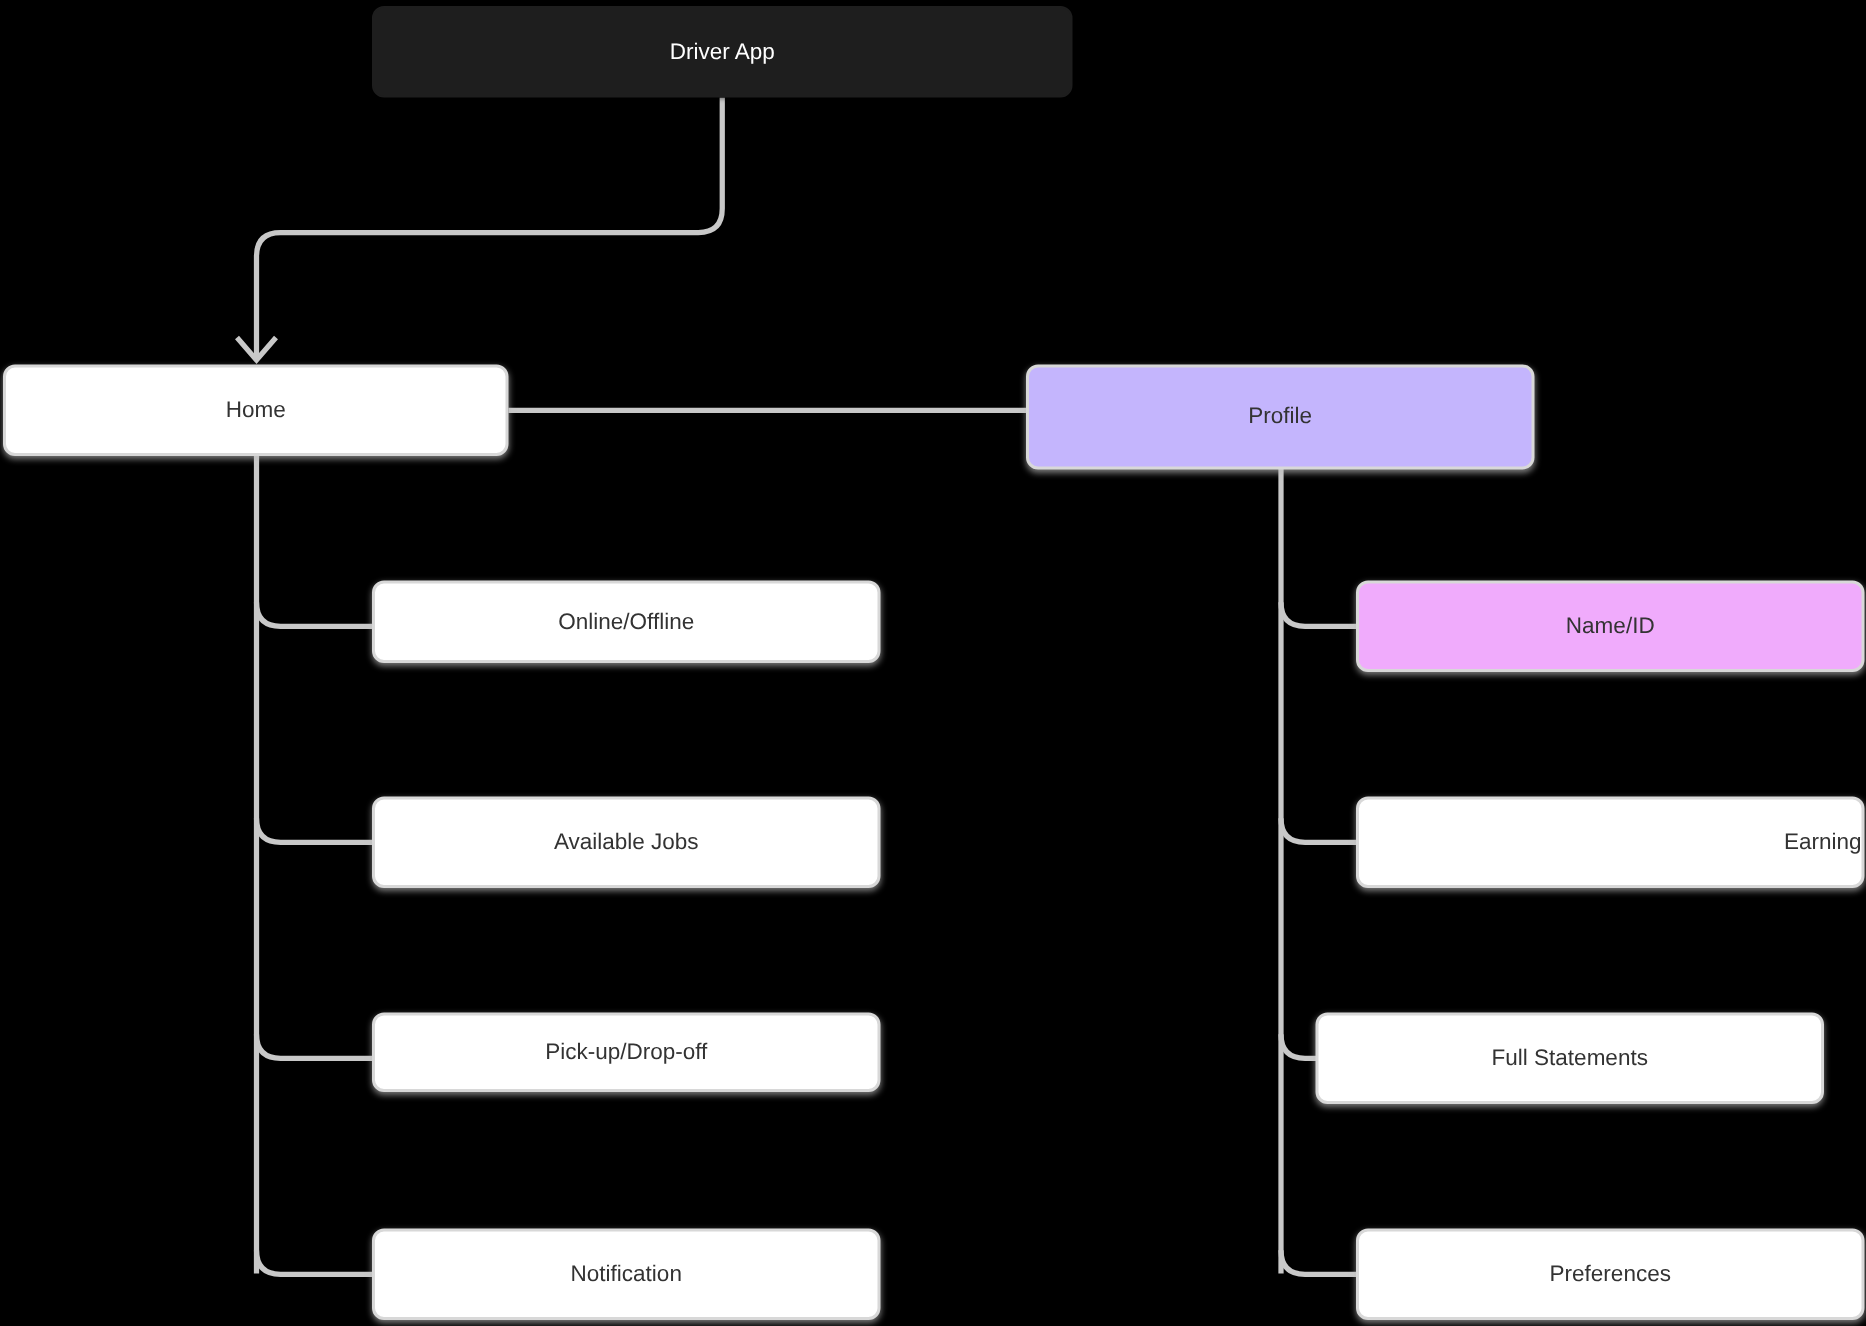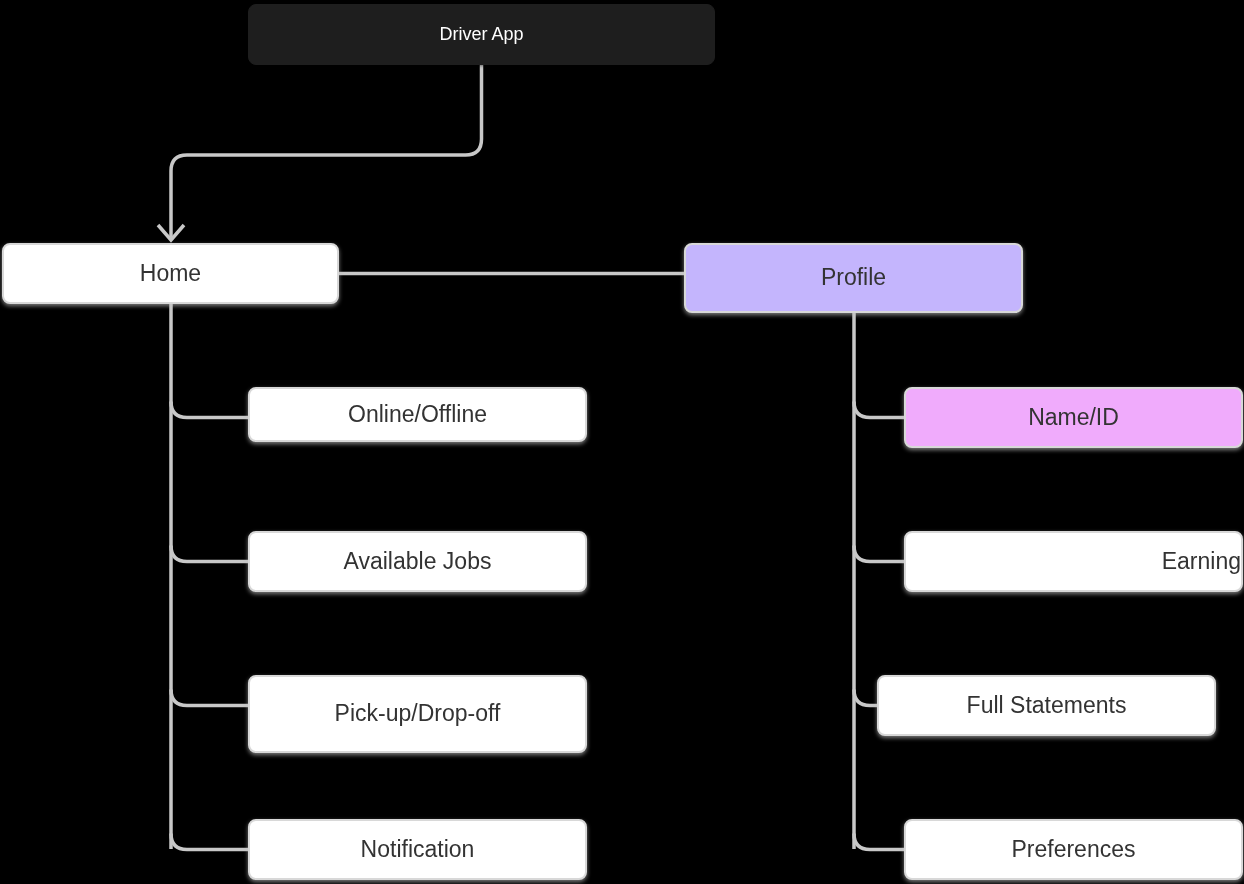--- a/index.html
+++ b/index.html
@@ -40,28 +40,28 @@
     white-space: nowrap;
     z-index: 2;
   }
   .node-label {
     display: block;
   }
   .node.root {
     background: #1e1e1e;
     border: 1px solid #1e1e1e;
     color: #ffffff;
-    font-size: 18px;
+    font-size: 15px;
     box-shadow: 0 1px 3px rgba(0,0,0,0.45);
   }
   .node.plain {
     background: #ffffff;
     border: 2px solid #d8d8d8;
     color: #333333;
-    font-size: 23px;
+    font-size: 15px;
     box-shadow: 0 2px 4px rgba(190,190,190,0.65);
   }
 </style>
 </head>
 <body>
 
 <div id="canvas" style="background: rgb(0, 0, 0);">
 
   <svg id="edges" viewBox="0 0 1244 884" width="1244" height="884" fill="none">
 
@@ -93,21 +93,21 @@
   <div class="node plain" id="node-profile" style="left: 684px; top: 243px; width: 339px; height: 70px; background: #c4b5fd; border-color: rgb(216, 216, 216); color: rgb(51, 51, 51); text-align: center;">
     <span class="node-label">Profile</span>
   </div>
 
   <div class="node plain" id="node-home-child-0" style="left: 248px; top: 387px; width: 339px; height: 55px; background: rgb(255, 255, 255); border-color: rgb(216, 216, 216); color: rgb(51, 51, 51);">
     <span class="node-label">Online/Offline</span>
   </div>
   <div class="node plain" id="node-home-child-1" style="left: 248px; top: 531px; width: 339px; height: 61px; background: rgb(255, 255, 255); border-color: rgb(216, 216, 216); color: rgb(51, 51, 51);">
     <span class="node-label">Available Jobs</span>
   </div>
-  <div class="node plain" id="node-home-child-2" style="left: 248px; top: 675px; width: 339px; height: 78px; background: rgb(255, 255, 255); border-color: rgb(216, 216, 216); color: rgb(51, 51, 51);">
+  <div class="node plain" id="node-home-child-2" style="left: 248px; top: 675px; width: 339px; height: 53px; background: rgb(255, 255, 255); border-color: rgb(216, 216, 216); color: rgb(51, 51, 51);">
     <span class="node-label">Pick-up/Drop-off</span>
   </div>
   <div class="node plain" id="node-home-child-3" style="left: 248px; top: 819px; width: 339px; height: 61px; background: rgb(255, 255, 255); border-color: rgb(216, 216, 216); color: rgb(51, 51, 51);">
     <span class="node-label">Notification</span>
   </div>
 
   <div class="node plain" id="node-profile-child-0" style="left: 904px; top: 387px; width: 339px; height: 61px; background: #f0abfc; border-color: rgb(216, 216, 216); color: rgb(51, 51, 51);">
     <span class="node-label">Name/ID</span>
   </div>
   <div class="node plain" id="node-profile-child-1" style="left: 904px; top: 531px; width: 339px; height: 61px; background: rgb(255, 255, 255); border-color: rgb(216, 216, 216); color: rgb(51, 51, 51); justify-content: flex-end;">

